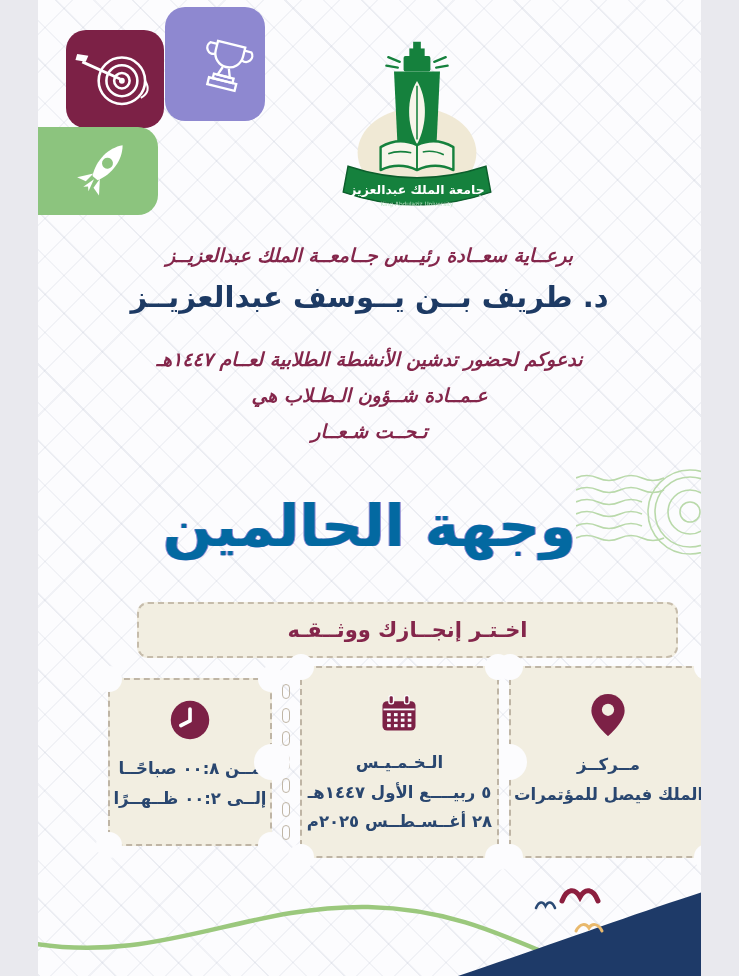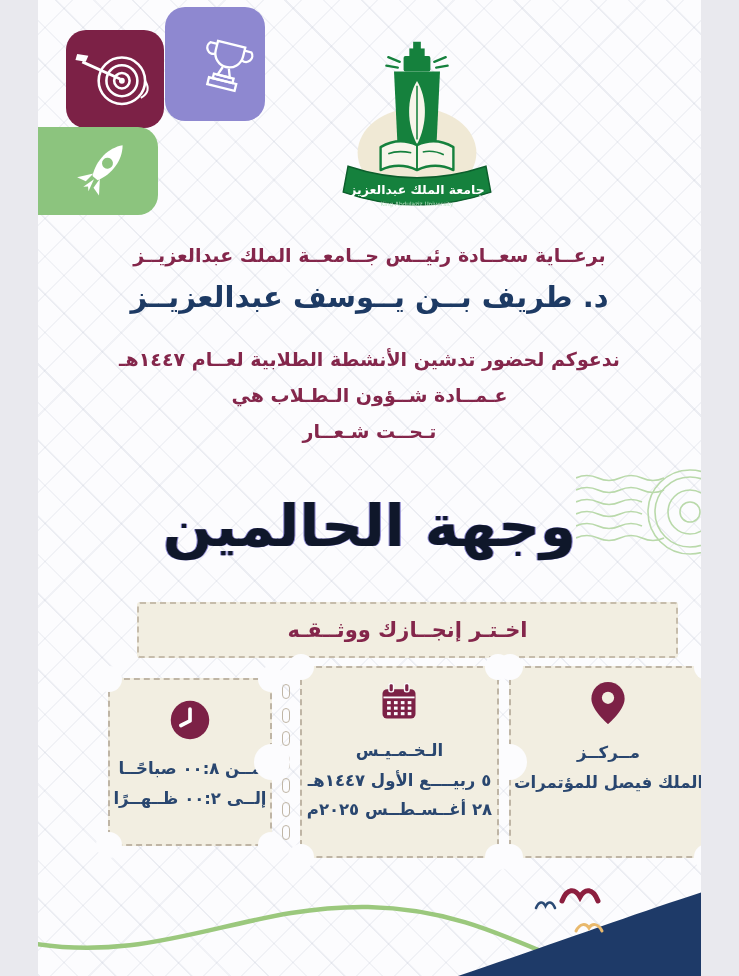--- a/index.html
+++ b/index.html
@@ -19,47 +19,47 @@
   
   .sq{position:absolute;border-radius:20px;}
   .sq-purple{left:127px;top:7px;width:100px;height:114px;background:#8e88d0;z-index:1;}
   .sq-maroon{left:28px;top:30px;width:98px;height:98px;background:#7c2146;z-index:2;}
   .sq-green{left:-25px;top:127px;width:145px;height:88px;background:#8cc47e;z-index:2;}
   .sq svg{position:absolute;}
   
   .logo{position:absolute;left:296px;top:36px;width:166px;height:182px;z-index:1;}
   
   .headline{position:absolute;left:0;right:0;top:244px;text-align:center;direction:rtl;z-index:2;}
-  .h-line{font-size:19px;font-weight:bold;color:#84264b;margin:0 0 14px 0;}
+  .h-line{font-size:19px;font-weight:bold;color:#84264b;margin:0 0 14px 0;font-style:italic;}
   .h-name{font-size:29px;font-weight:bold;color:#1d3a64;margin:0 0 34px 0;}
   .h-line:nth-of-type(1){margin-bottom:14px;}
   
   .stamp{position:absolute;left:538px;top:458px;width:162px;height:112px;z-index:1;}
   .calligraphy{
     position:absolute;left:0;right:0;top:492px;z-index:2;text-align:center;direction:rtl;
-    font-size:58px;font-weight:800;color:#0f172a;letter-spacing:1px;
+    font-size:58px;font-weight:800;color:#0369a1;letter-spacing:1px;
     text-shadow:1px 0 0 #8e89d1, -1px 0 0 #8e89d1;
   }
   
   .banner{
     position:absolute;left:99px;top:602px;width:541px;height:56px;box-sizing:border-box;
-    background:#f2eee1;border:2px dashed #c6bcab;border-radius:3px;
+    background:#f2eee1;border:2px dashed #c6bcab;border-radius:11px;
     display:flex;align-items:center;justify-content:center;z-index:2;
   }
   .banner-text{font-size:21px;font-weight:bold;color:#84264b;direction:rtl;}
   
   .tickets{
     position:absolute;left:70px;top:666px;width:600px;height:192px;z-index:2;
     direction:rtl;display:flex;align-items:center;gap:10px;
   }
   .card{
     position:relative;background:#f2eee1;border:2px dashed #bfb5a5;border-radius:6px;
     box-sizing:border-box;display:flex;flex-direction:column;align-items:center;
   }
-  .card-location,.card-date{width:204px;height:192px;padding-top:12px;}
+  .card-location,.card-date{width:204px;height:192px;padding-top:24px;}
   .card-time{width:168px;height:168px;padding-top:18px;}
   .card .icon{margin-bottom:8px;}
   .card .txt{font-size:16.5px;font-weight:bold;color:#29466f;line-height:1.8;text-align:center;direction:rtl;}
   .notch{position:absolute;background:#fcfcfe;border-radius:50%;width:26px;height:26px;}
   .notch.tl{left:-14px;top:-14px;} .notch.tr{right:-14px;top:-14px;}
   .notch.bl{left:-14px;bottom:-14px;} .notch.br{right:-14px;bottom:-14px;}
   .notch.mid-r{width:36px;height:36px;right:-20px;top:50%;transform:translateY(-50%);}
   .notch.mid-l{width:36px;height:36px;left:-20px;top:50%;transform:translateY(-50%);}
   .perf{width:8px;height:156px;display:flex;flex-direction:column;justify-content:space-between;align-items:center;flex:0 0 auto;}
   .perf i{display:block;width:6px;height:13px;border:1.5px solid #c0b6a6;border-radius:4px;background:transparent;}

